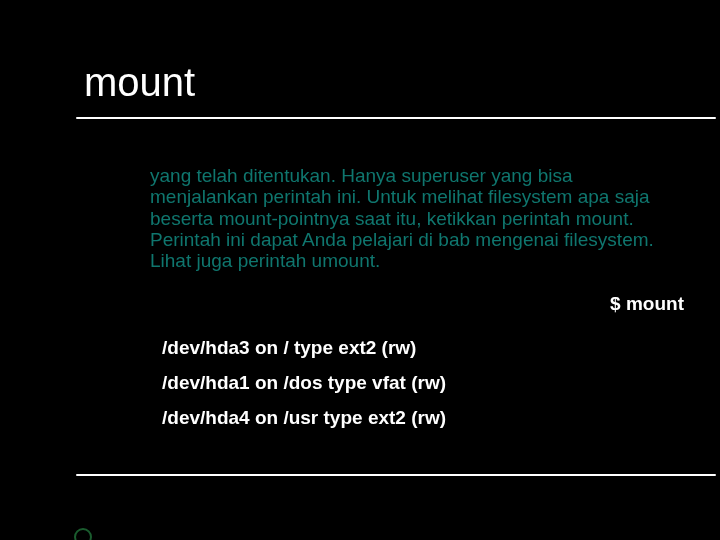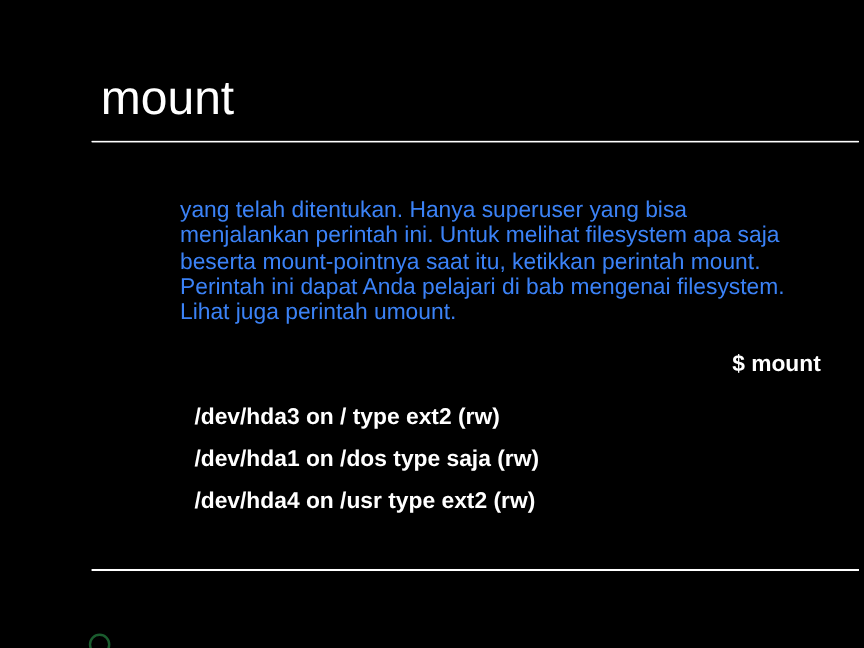--- a/index.html
+++ b/index.html
@@ -31,21 +31,21 @@
   .rule-bottom {
     border-top: 2px solid #fff;
     margin-top: 14px;
   }
   .content {
     padding: 22px 20px 18px 62px;
   }
   .desc {
     font-size: 19px;
     line-height: 1.12;
-    color: #3b82f6;
+    color: #0f766e;
     margin-bottom: 22px;
     font-family: Tahoma, Verdana, Arial, sans-serif;
   }
   .cmd {
     font-size: 19px;
     font-weight: 700;
     color: #fff;
     margin-bottom: 22px;
     font-family: Tahoma, Verdana, Arial, sans-serif;
     text-align: right;
@@ -73,20 +73,20 @@
 
 <div class="slide">
   <div class="title">mount</div>
   <div class="rule-top"></div>
 
   <div class="content">
     <div class="desc">yang telah ditentukan. Hanya superuser yang bisa menjalankan perintah ini. Untuk melihat filesystem apa saja beserta mount-pointnya saat itu, ketikkan perintah mount. Perintah ini dapat Anda pelajari di bab mengenai filesystem. Lihat juga perintah umount.</div>
     <div class="cmd">$ mount</div>
     <div class="output">
       <div>/dev/hda3 on / type ext2 (rw)</div>
-      <div>/dev/hda1 on /dos type saja (rw)</div>
+      <div>/dev/hda1 on /dos type vfat (rw)</div>
       <div>/dev/hda4 on /usr type ext2 (rw)</div>
     </div>
   </div>
 
   <div class="rule-bottom"></div>
   <div class="footer-box"></div>
 </div>
 
 </body></html>

